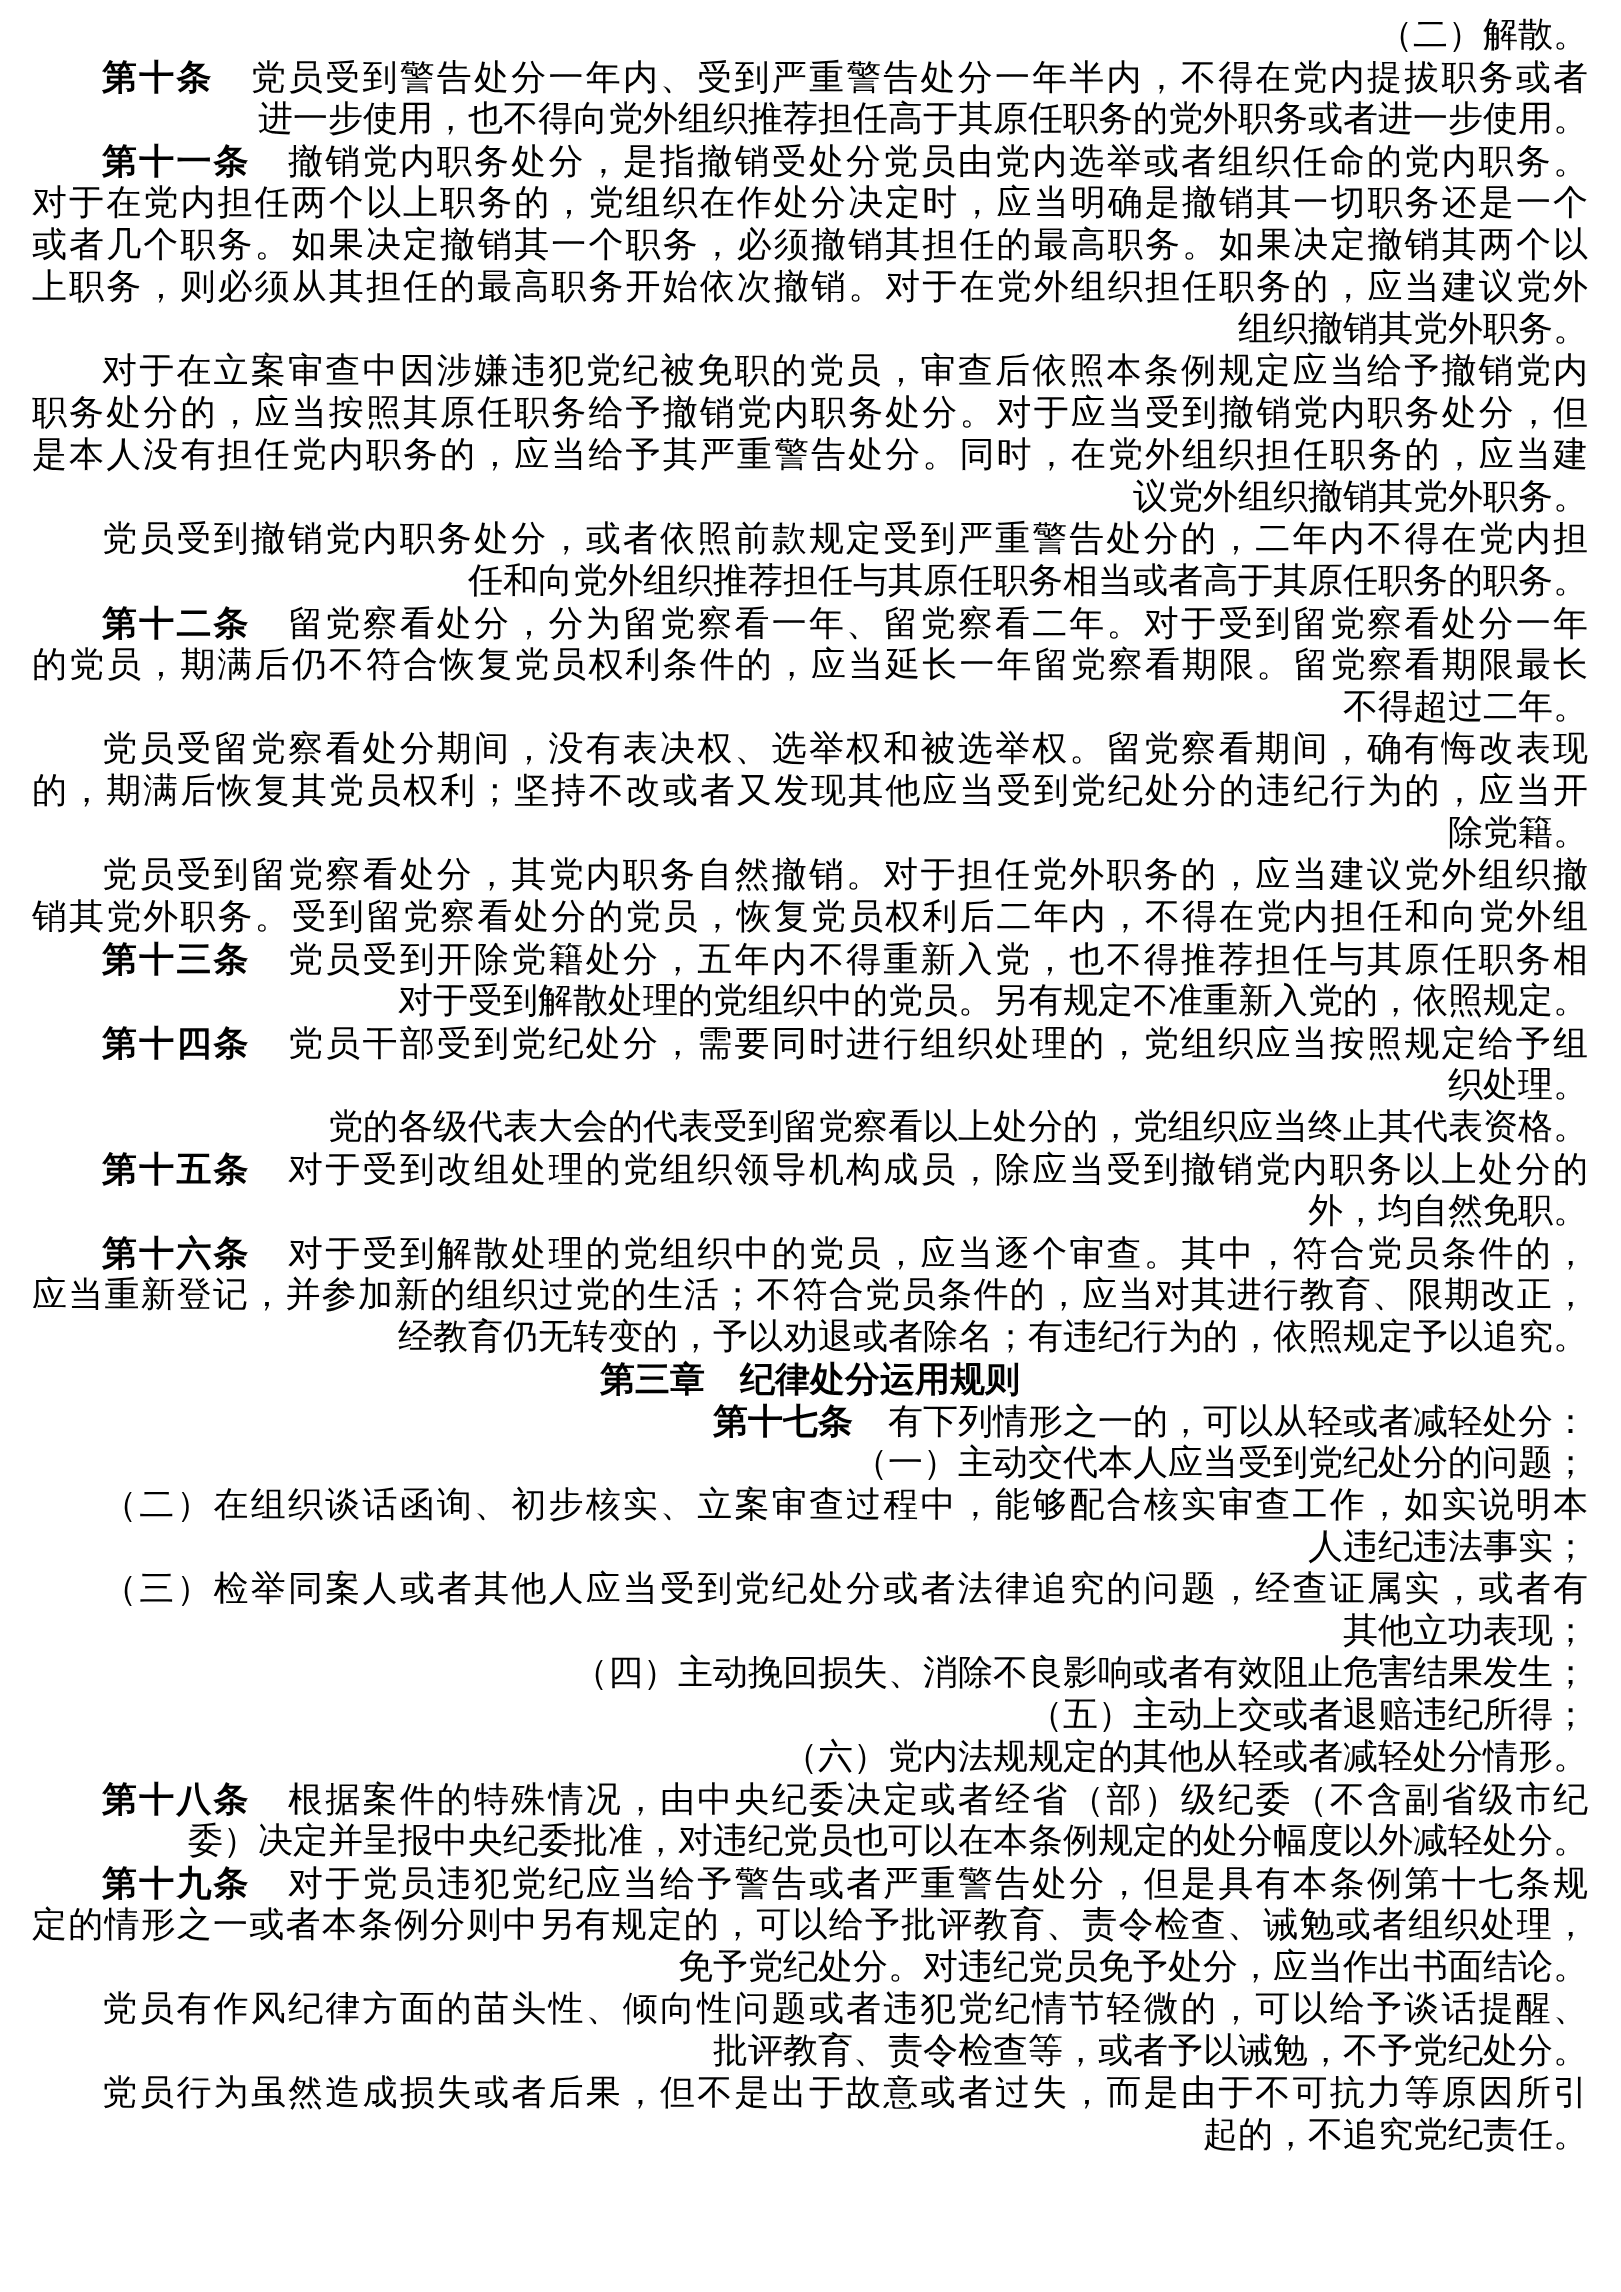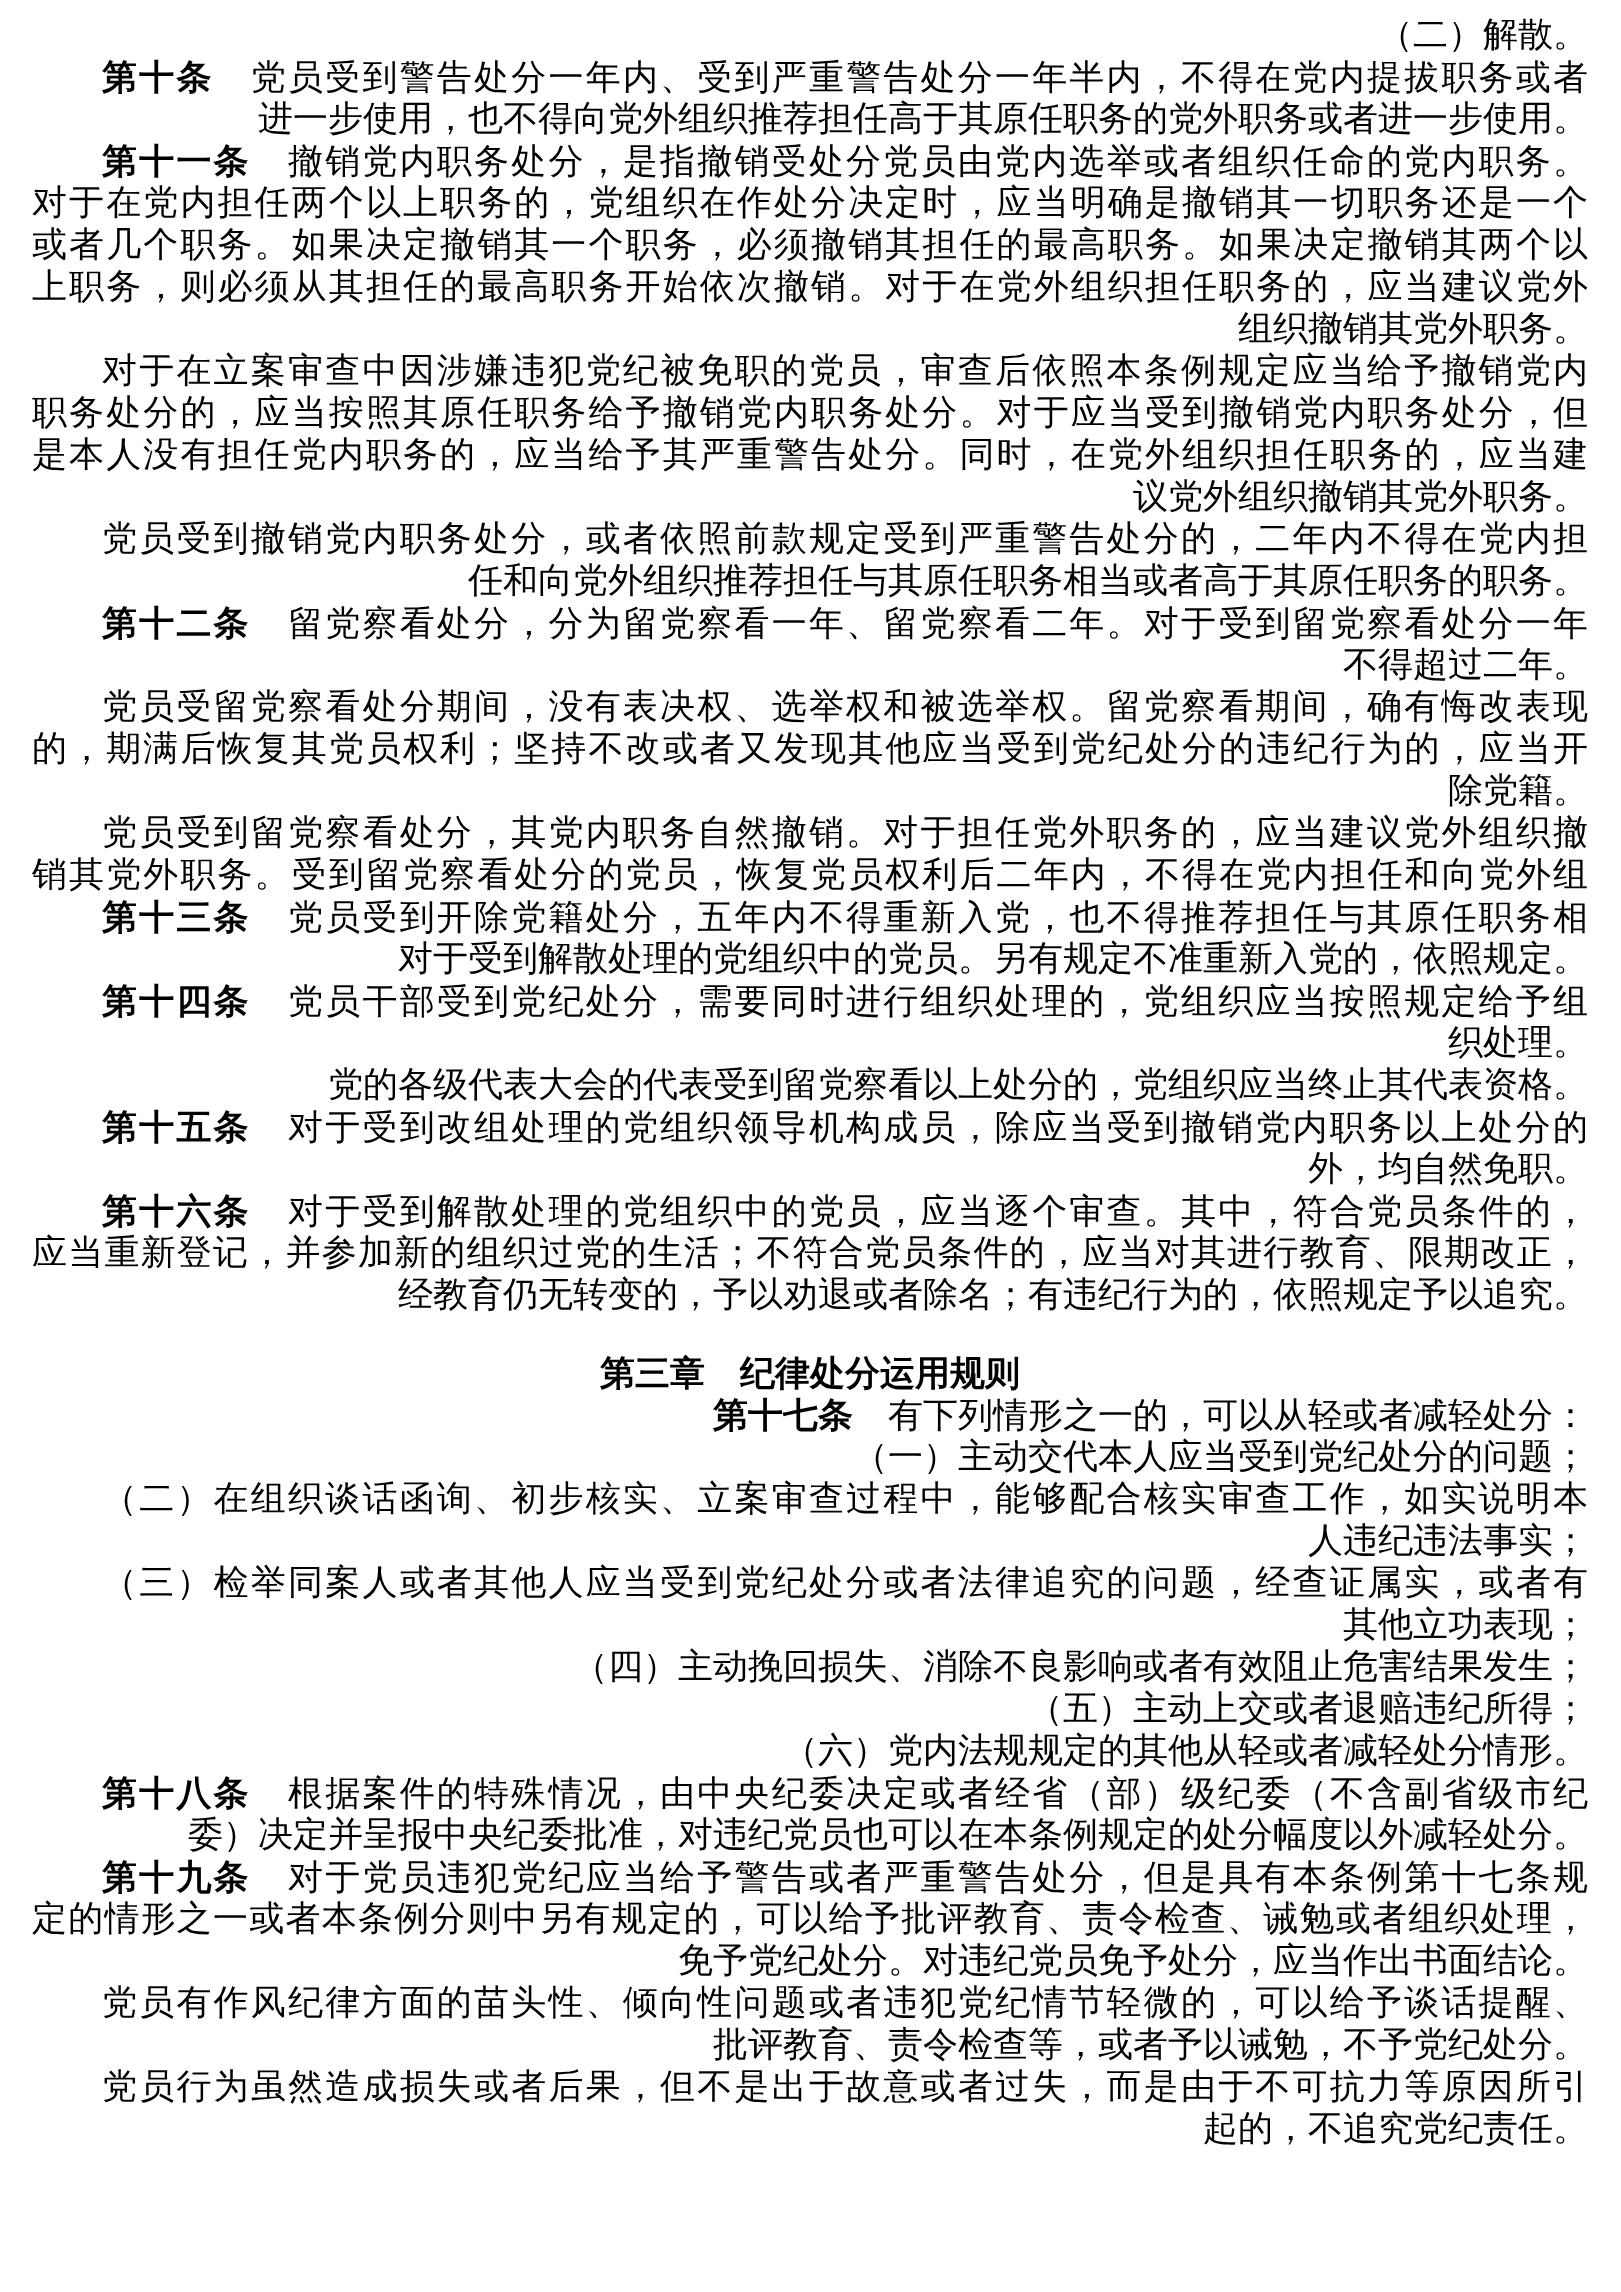--- a/index.html
+++ b/index.html
@@ -18,21 +18,21 @@
     position:absolute;
     left:32px;
     top:13.7px;
     width:1556px;
     font-size:35px;
     line-height:42px;
   }
   .line{height:42px;text-align:right;}
   .line.stretch{text-align:justify;text-align-last:justify;}
   .line.first{text-indent:2em;}
-  .line.heading{text-align:center;text-align-last:center;text-indent:0;font-weight:bold;margin-top:36px;}
+  .line.heading{text-align:center;text-align-last:center;text-indent:0;font-weight:bold;}
   .lead{font-weight:bold;font-family:"Liberation Sans","DejaVu Sans",sans-serif;}
   .heading .txt{font-family:"Liberation Sans","DejaVu Sans",sans-serif;}
 </style>
 </head>
 <body>
 
 <div class="page">
   <div class="doc" id="doc">
       <div class="line first"><span class="txt">（二）解散。</span></div>
       <div class="line first stretch"><span class="lead">第十条</span><span class="sep">　</span><span class="txt">党员受到警告处分一年内、受到严重警告处分一年半内，不得在党内提拔职务或者</span></div>
@@ -42,20 +42,21 @@
       <div class="line stretch"><span class="txt">或者几个职务。如果决定撤销其一个职务，必须撤销其担任的最高职务。如果决定撤销其两个以</span></div>
       <div class="line stretch"><span class="txt">上职务，则必须从其担任的最高职务开始依次撤销。对于在党外组织担任职务的，应当建议党外</span></div>
       <div class="line"><span class="txt">组织撤销其党外职务。</span></div>
       <div class="line first stretch"><span class="txt">对于在立案审查中因涉嫌违犯党纪被免职的党员，审查后依照本条例规定应当给予撤销党内</span></div>
       <div class="line stretch"><span class="txt">职务处分的，应当按照其原任职务给予撤销党内职务处分。对于应当受到撤销党内职务处分，但</span></div>
       <div class="line stretch"><span class="txt">是本人没有担任党内职务的，应当给予其严重警告处分。同时，在党外组织担任职务的，应当建</span></div>
       <div class="line"><span class="txt">议党外组织撤销其党外职务。</span></div>
       <div class="line first stretch"><span class="txt">党员受到撤销党内职务处分，或者依照前款规定受到严重警告处分的，二年内不得在党内担</span></div>
       <div class="line"><span class="txt">任和向党外组织推荐担任与其原任职务相当或者高于其原任职务的职务。</span></div>
       <div class="line first stretch"><span class="lead">第十二条</span><span class="sep">　</span><span class="txt">留党察看处分，分为留党察看一年、留党察看二年。对于受到留党察看处分一年</span></div>
+      <div class="line stretch"><span class="txt">的党员，期满后仍不符合恢复党员权利条件的，应当延长一年留党察看期限。留党察看期限最长</span></div>
       <div class="line"><span class="txt">不得超过二年。</span></div>
       <div class="line first stretch"><span class="txt">党员受留党察看处分期间，没有表决权、选举权和被选举权。留党察看期间，确有悔改表现</span></div>
       <div class="line stretch"><span class="txt">的，期满后恢复其党员权利；坚持不改或者又发现其他应当受到党纪处分的违纪行为的，应当开</span></div>
       <div class="line"><span class="txt">除党籍。</span></div>
       <div class="line first stretch"><span class="txt">党员受到留党察看处分，其党内职务自然撤销。对于担任党外职务的，应当建议党外组织撤</span></div>
       <div class="line stretch"><span class="txt">销其党外职务。受到留党察看处分的党员，恢复党员权利后二年内，不得在党内担任和向党外组</span></div>
       <div class="line first stretch"><span class="lead">第十三条</span><span class="sep">　</span><span class="txt">党员受到开除党籍处分，五年内不得重新入党，也不得推荐担任与其原任职务相</span></div>
       <div class="line"><span class="txt">对于受到解散处理的党组织中的党员。另有规定不准重新入党的，依照规定。</span></div>
       <div class="line first stretch"><span class="lead">第十四条</span><span class="sep">　</span><span class="txt">党员干部受到党纪处分，需要同时进行组织处理的，党组织应当按照规定给予组</span></div>
       <div class="line"><span class="txt">织处理。</span></div>

